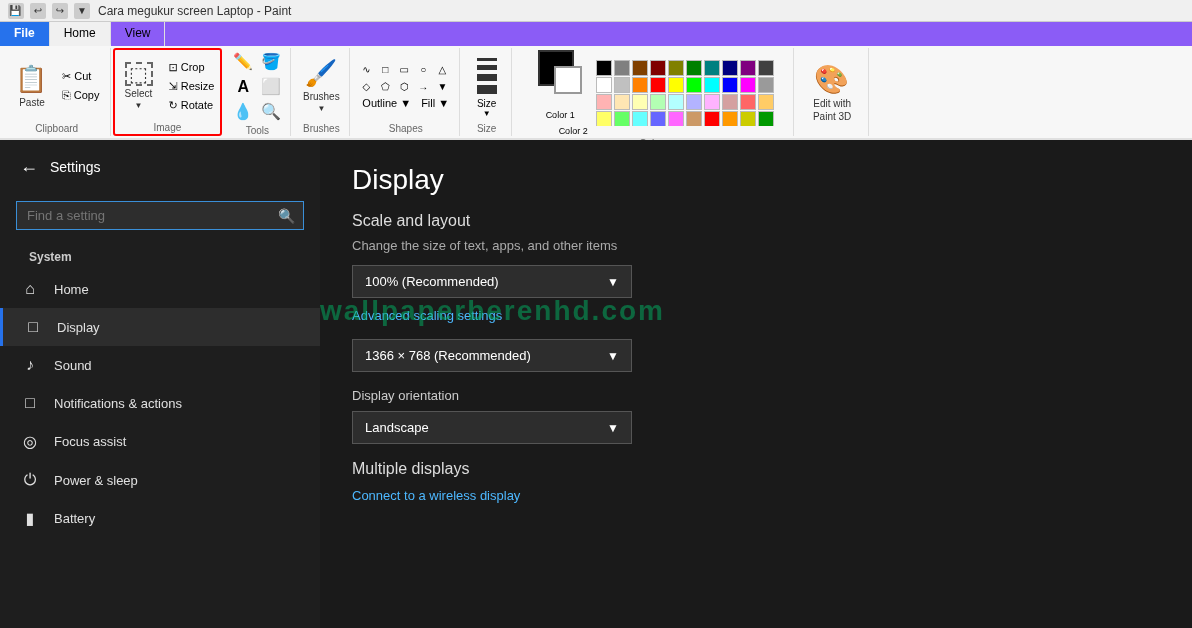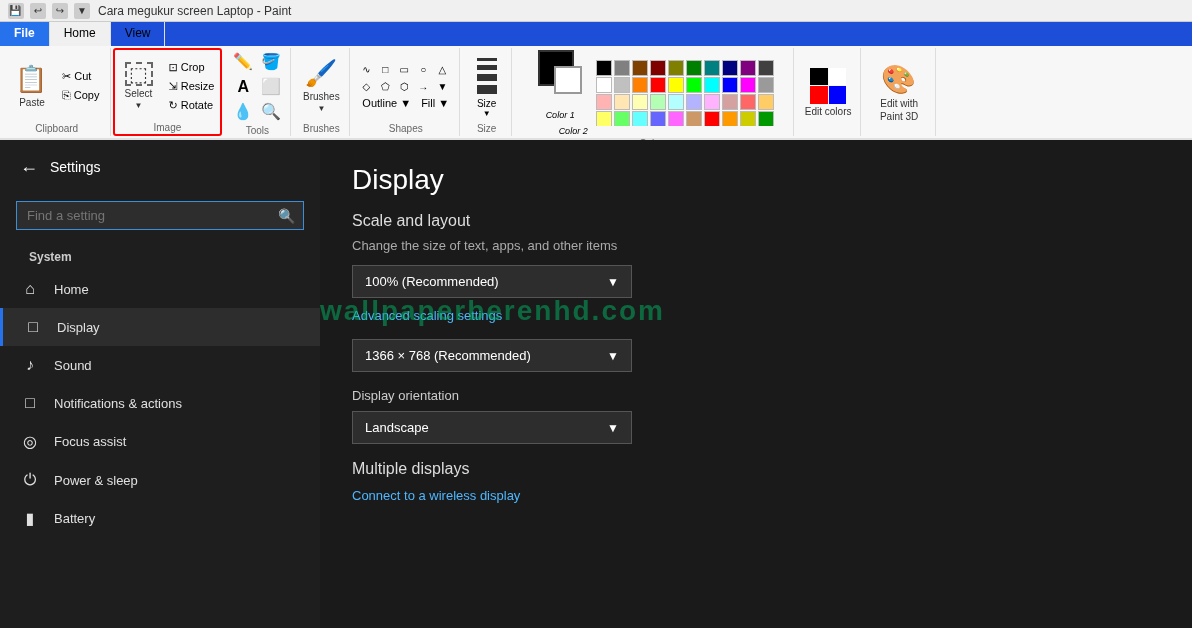--- a/index.html
+++ b/index.html
@@ -19,21 +19,21 @@
     .titlebar-icons { display: flex; gap: 6px; margin-right: 8px; }
     .titlebar-icon { width: 16px; height: 16px; background: #ccc; border-radius: 2px; font-size: 10px; display:flex; align-items:center; justify-content:center; }
 
     
     .ribbon {
       background: #f7f7f7;
       border-bottom: 2px solid #e0e0e0;
     }
     .ribbon-tabs {
       display: flex;
-      background: #1d4ed8;
+      background: #8b5cf6;
       height: 24px;
     }
     .ribbon-tab {
       padding: 4px 14px;
       font-size: 12px;
       cursor: pointer;
       border-right: 1px solid #e0e0e0;
     }
     .ribbon-tab.active {
       background: #f0f0f0;
@@ -368,21 +368,21 @@
           <span>Size</span>
           <span style="font-size:8px;">▼</span>
         </div>
       </div>
       <div class="ribbon-group-label">Size</div>
     </div>
 
     <div class="ribbon-group" style="min-width: 280px;">
       <div class="ribbon-group-content">
 
-        <div style="display:flex; flex-direction:column; align-items:center; gap:16px; margin-right:4px;font-style:italic;">
+        <div style="display:flex; flex-direction:column; align-items:center; gap:16px; margin-right:4px;">
           <div style="position:relative; width:44px; height:44px;">
             <div id="color1-swatch" style="width:36px; height:36px; background:#000; border:2px solid #333; position:absolute; top:0; left:0; cursor:pointer;"></div>
             <div id="color2-swatch" style="width:28px; height:28px; background:#fff; border:2px solid #999; position:absolute; bottom:0; right:0; cursor:pointer;"></div>
           </div>
           <span style="font-size:9px;">Color 1</span>
           <span style="font-size:9px; margin-top:-10px; margin-left:18px;padding-left:8px;">Color 2</span>
         </div>
 
         <div id="color-swatches-grid" style="display:grid; grid-template-columns: repeat(10,17px); gap:1px; max-height:66px; overflow:hidden;">
         <div class="color-swatch" style="background: rgb(0, 0, 0);"></div>
@@ -423,33 +423,20 @@
             <div class="color-swatch" style="background: rgb(204, 153, 102);"></div>
             <div class="color-swatch" style="background: rgb(255, 0, 0);"></div>
             <div class="color-swatch" style="background: rgb(255, 153, 0);"></div>
             <div class="color-swatch" style="background: rgb(204, 204, 0);"></div>
             <div class="color-swatch" style="background: rgb(0, 153, 0);"></div>
           </div>
       </div>
       <div class="ribbon-group-label">Colors</div>
     </div>
 
-    <div class="ribbon-group">
-      <div class="ribbon-group-content">
-        <div class="ribbon-btn-large" style="width:52px;">
-          <div style="width:36px; height:36px; display:grid; grid-template-columns:1fr 1fr; gap:1px;">
-            <div style="background:#000;"></div>
-              <div style="background:#fff;"></div>
-            <div style="background:red;"></div>
-              <div style="background:blue;"></div>
-          </div>
-          <span>Edit colors</span>
-        </div>
-      </div>
-    </div>
 
     <div class="ribbon-group" style="min-width:70px;">
       <div class="ribbon-group-content">
         <div class="ribbon-btn-large" style="width:60px;">
           <div style="font-size:28px;">🎨</div>
           <span>Edit with</span>
           <span>Paint 3D</span>
         </div>
       </div>
     </div>

